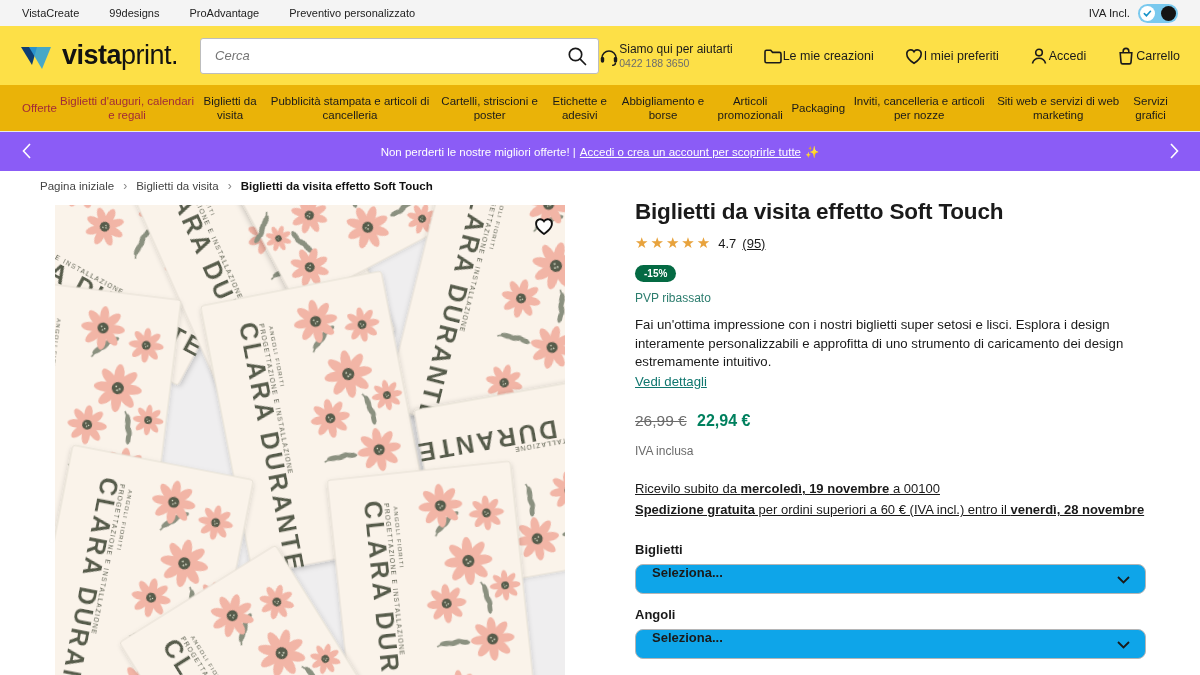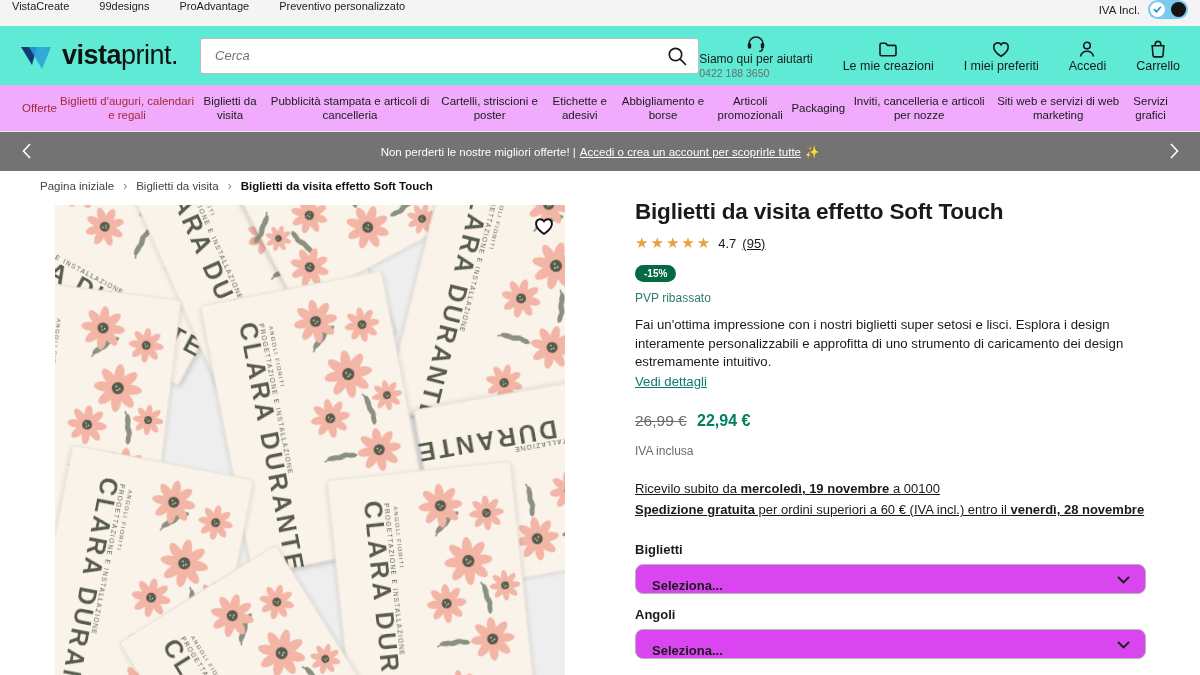--- a/index.html
+++ b/index.html
@@ -1,47 +1,47 @@
 <!DOCTYPE html>
 <html><head>
 <meta charset="utf-8">
 <style>
   * { margin:0; padding:0; box-sizing:border-box; }
   body { font-family:"Liberation Sans", sans-serif; background:#fff; }
   .page { position:relative; width:1200px; height:675px; overflow:hidden; background:#fff; }
 
   
-  .topbar { height:26px; background:#f4f4f4; display:flex; align-items:flex-start; padding:0 12px; font-size:11px; color:#222; }
+  .topbar { height:26px; background:#f4f4f4; display:flex; align-items:center; padding:0 22px; font-size:11px; color:#222; }
   .topbar-links { display:flex; gap:30px; }
   .topbar-links a { color:#222; text-decoration:none; cursor:pointer; }
   .topbar-right { margin-left:auto; display:flex; align-items:center; gap:8px; font-size:11.5px; }
   .toggle { position:relative; width:40px; height:19px; background:#7ac9ee; border-radius:10px; cursor:pointer; }
   .toggle .check { position:absolute; left:2px; top:2px; width:15px; height:15px; background:#fff; border-radius:50%; display:flex; align-items:center; justify-content:center; }
   .toggle .knob  { position:absolute; right:2px; top:2px; width:15px; height:15px; background:#141414; border-radius:50%; }
 
   
-  .header { height:59px; display:flex; align-items:center; padding:0 20px 0 18px; background:#5eead4; }
+  .header { height:59px; display:flex; align-items:center; padding:0 20px 0 18px; background:#fde047; }
   .logo { display:flex; align-items:center; gap:6px; cursor:pointer; }
   .logo-text { font-size:27px; color:#121212; letter-spacing:-0.5px; }
   .logo-text b { font-weight:800; }
   .search-wrap { position:relative; margin-left:22px; width:525px; }
   .search-wrap input { width:100%; height:36px; border:1px solid #bdbdbd; border-radius:3px; padding:0 40px 0 14px; font-size:13px; font-style:italic; color:#555; font-family:"Liberation Sans", sans-serif; }
   .search-wrap .mag { position:absolute; right:12px; top:8px; cursor:pointer; }
   .hdr-actions { margin-left:auto; display:flex; align-items:center; gap:30px; }
-  .hdr-item { display:flex; align-items:center; font-size:12.5px; color:#1a1a1a; cursor:pointer; white-space:nowrap;flex-direction:column; }
+  .hdr-item { display:flex; align-items:center; font-size:12.5px; color:#1a1a1a; cursor:pointer; white-space:nowrap; }
   .help-text .l1 { font-size:12px; }
   .help-text .l2 { font-size:10.5px; color:#6d6d6d; margin-top:1px; }
 
   
-  .nav { height:47px; display:flex; align-items:center; justify-content:space-between; padding:0 22px; background:#f0abfc; border-bottom:1px solid #e8e8e8; }
+  .nav { height:47px; display:flex; align-items:center; justify-content:space-between; padding:0 22px; background:#eab308; border-bottom:1px solid #e8e8e8; }
   .nav-item { font-size:11.5px; line-height:1.25; color:#1a1a1a; text-align:center; text-decoration:none; cursor:pointer; max-width:150px; }
   .nav-item.red { color:#a22b38; }
 
   
-  .banner { position:relative; height:39px; background:#737373; color:#fff; display:flex; align-items:center; justify-content:center; font-size:11.5px; }
+  .banner { position:relative; height:39px; background:#8b5cf6; color:#fff; display:flex; align-items:center; justify-content:center; font-size:11.5px; }
   .banner .lnk { text-decoration:underline; cursor:pointer; color:#fff; margin-left:4px; }
   .banner .arrow { position:absolute; top:9px; width:20px; height:20px; display:flex; align-items:center; justify-content:center; cursor:pointer; }
   .banner .arrow.left { left:16px; } .banner .arrow.right { right:16px; }
 
   
   .breadcrumb { position:absolute; left:40px; top:179px; font-size:11.5px; color:#444; display:flex; gap:9px; align-items:center; }
   .breadcrumb a { color:#444; text-decoration:none; cursor:pointer; }
   .breadcrumb .sep { color:#888; font-size:12px; }
   .breadcrumb .current { color:#111; font-weight:bold; }
 
@@ -60,21 +60,21 @@
   .desc { margin-top:11px; font-size:13.2px; line-height:1.42; }
   .details-link { display:inline-block; margin-top:2px; font-size:13.2px; color:#0f766e; text-decoration:underline; cursor:pointer; }
   .price-row { margin-top:22px; font-size:15.5px; }
   .price-old { color:#6b6b6b; text-decoration:line-through; margin-right:6px; }
   .price-new { color:#00805e; font-weight:bold; font-size:16px; }
   .unit-line { margin-top:5px; font-size:11px; color:#6b6b6b; }
   .vat-line { margin-top:14px; font-size:12px; color:#6b6b6b; }
   .delivery { margin-top:21px; font-size:13px; line-height:1.6; }
   .delivery .dl { text-decoration:underline; cursor:pointer; display:block; width:fit-content; }
   .opt-label { margin-top:21px; font-size:13px; font-weight:bold; }
-  .select { position:relative; margin-top:7px; height:30px; border:1px solid #b5b5b5; border-radius:8px; display:flex; align-items:flex-end; padding:0 16px; font-size:13px; font-weight:bold; cursor:pointer; background:#d946ef; }
+  .select { position:relative; margin-top:7px; height:30px; border:1px solid #b5b5b5; border-radius:8px; display:flex; align-items:flex-start; padding:0 16px; font-size:13px; font-weight:bold; cursor:pointer; background:#0ea5e9; }
   .select svg { position:absolute; right:15px; top:11px; }
 </style>
 </head>
 <body>
 
 <div class="page">
 
   <div class="topbar">
     <div class="topbar-links">
       <a>VistaCreate</a>

